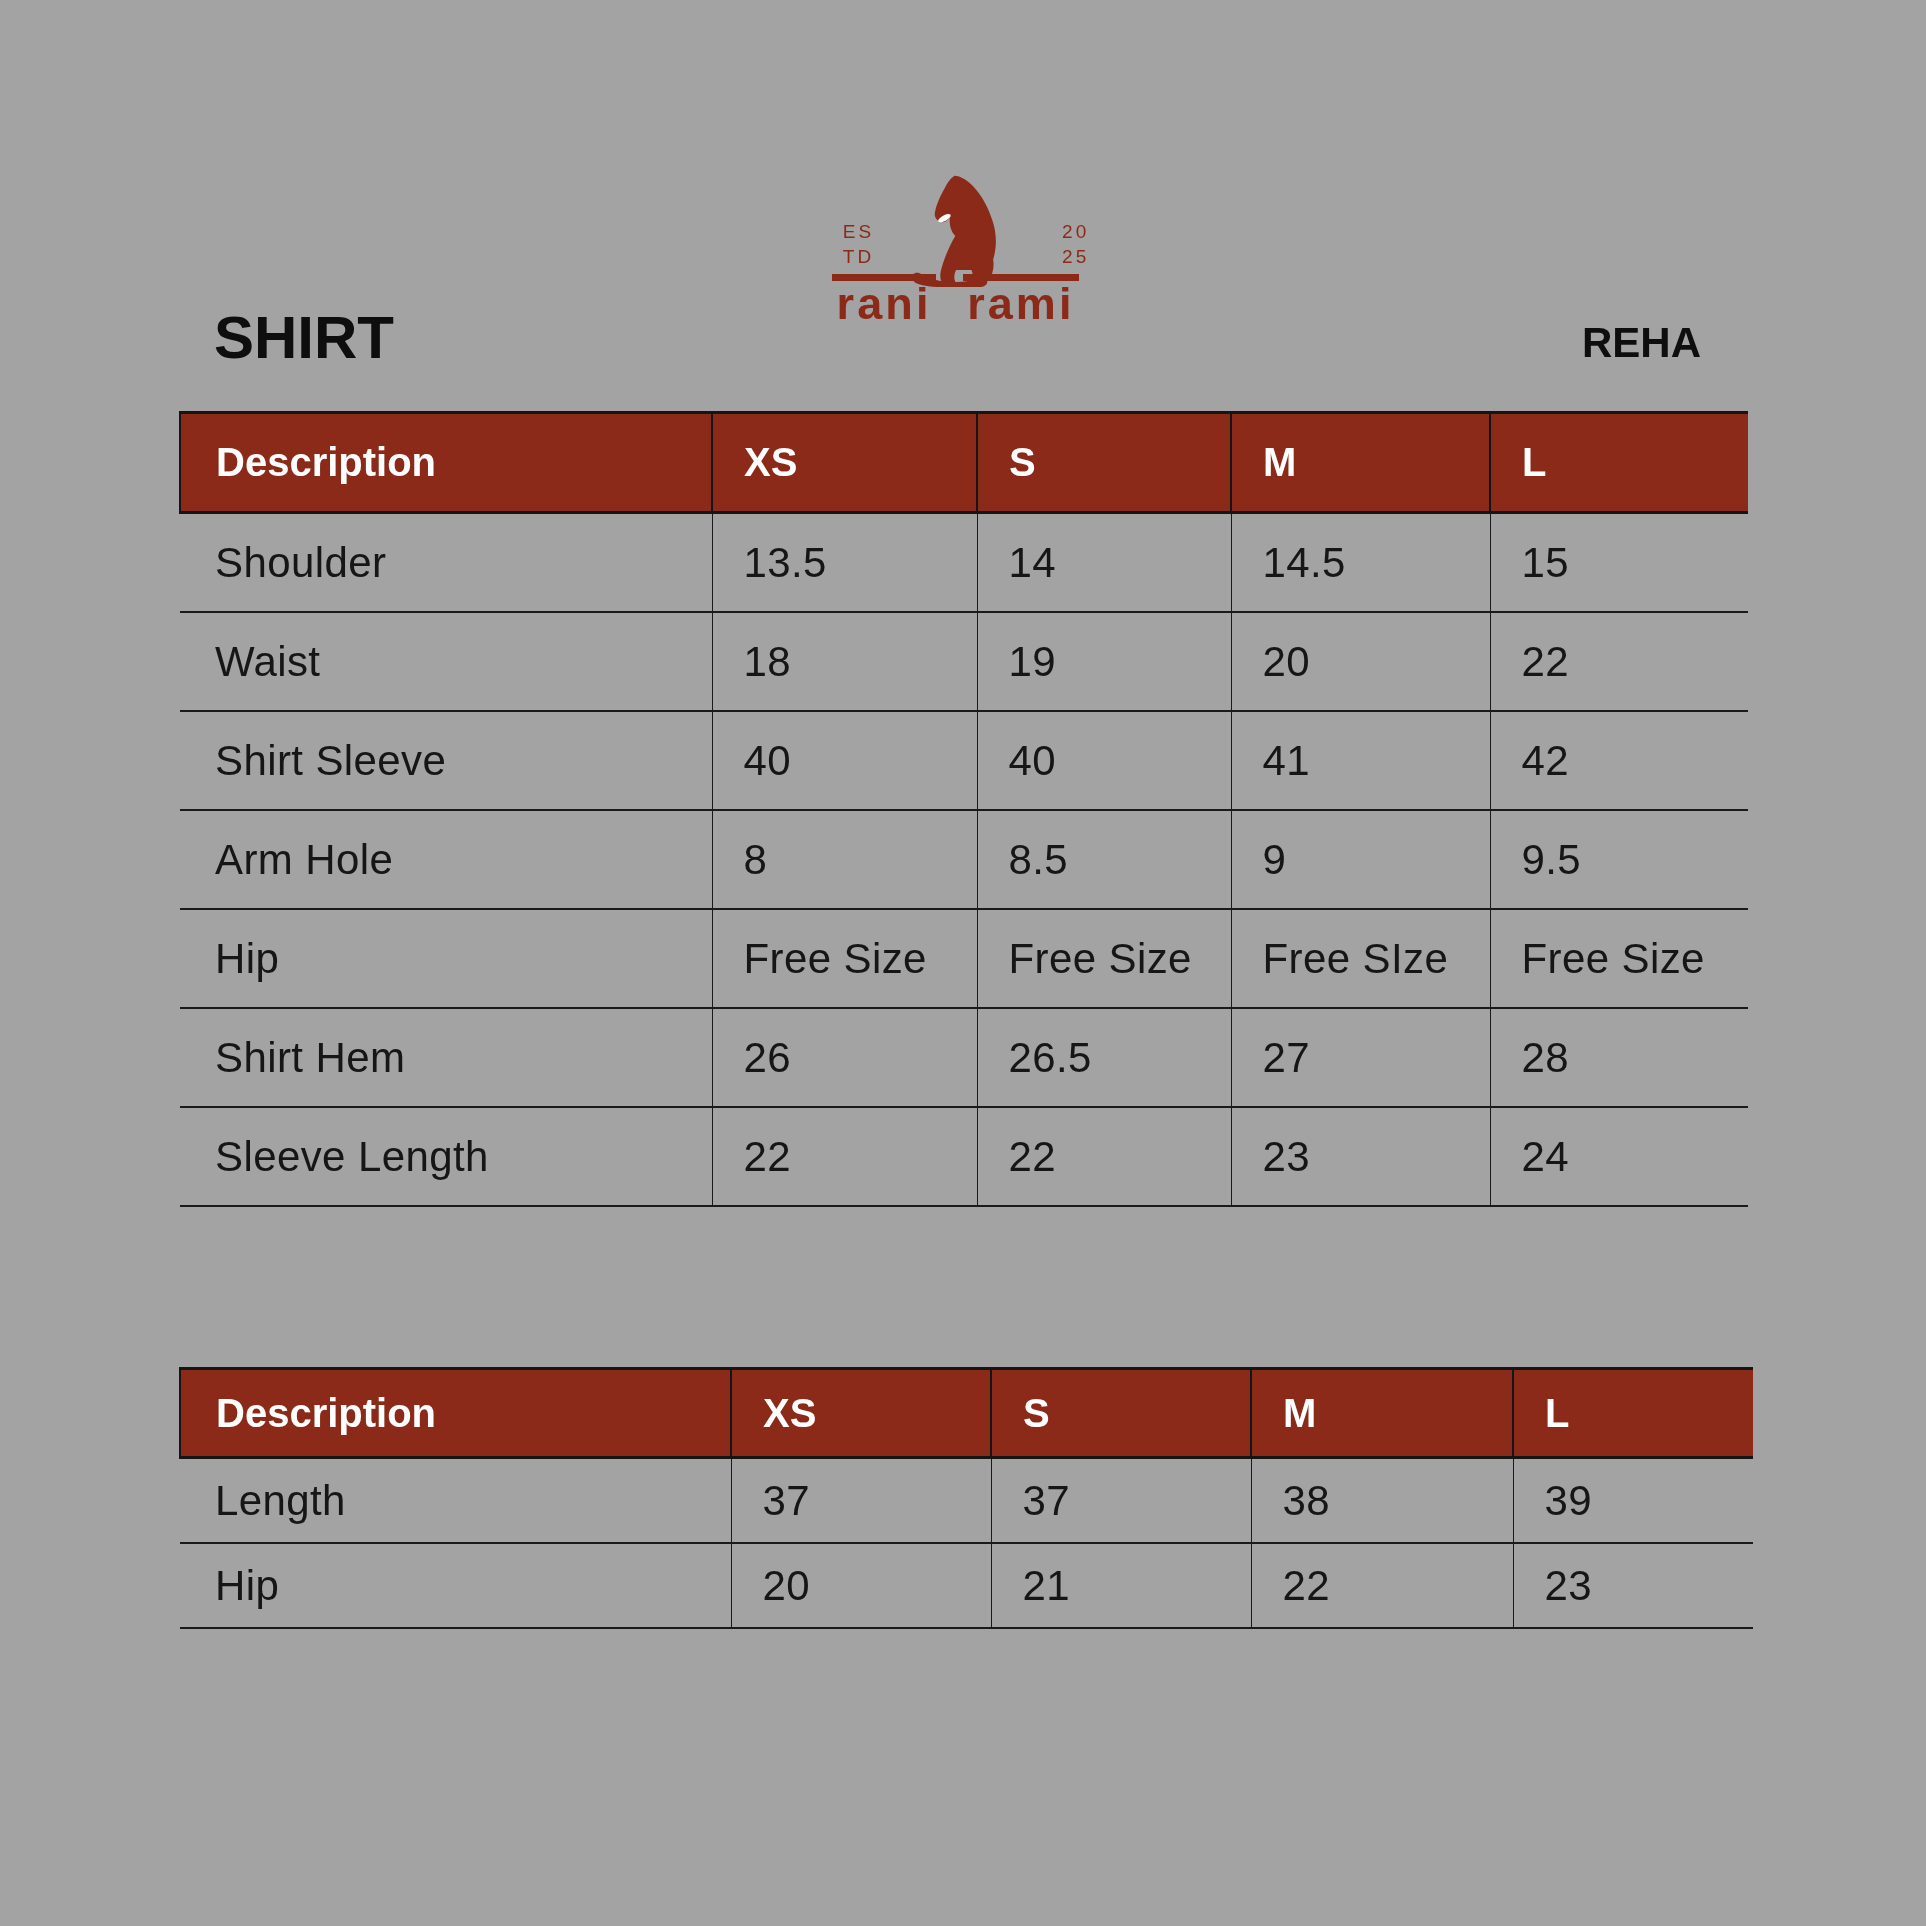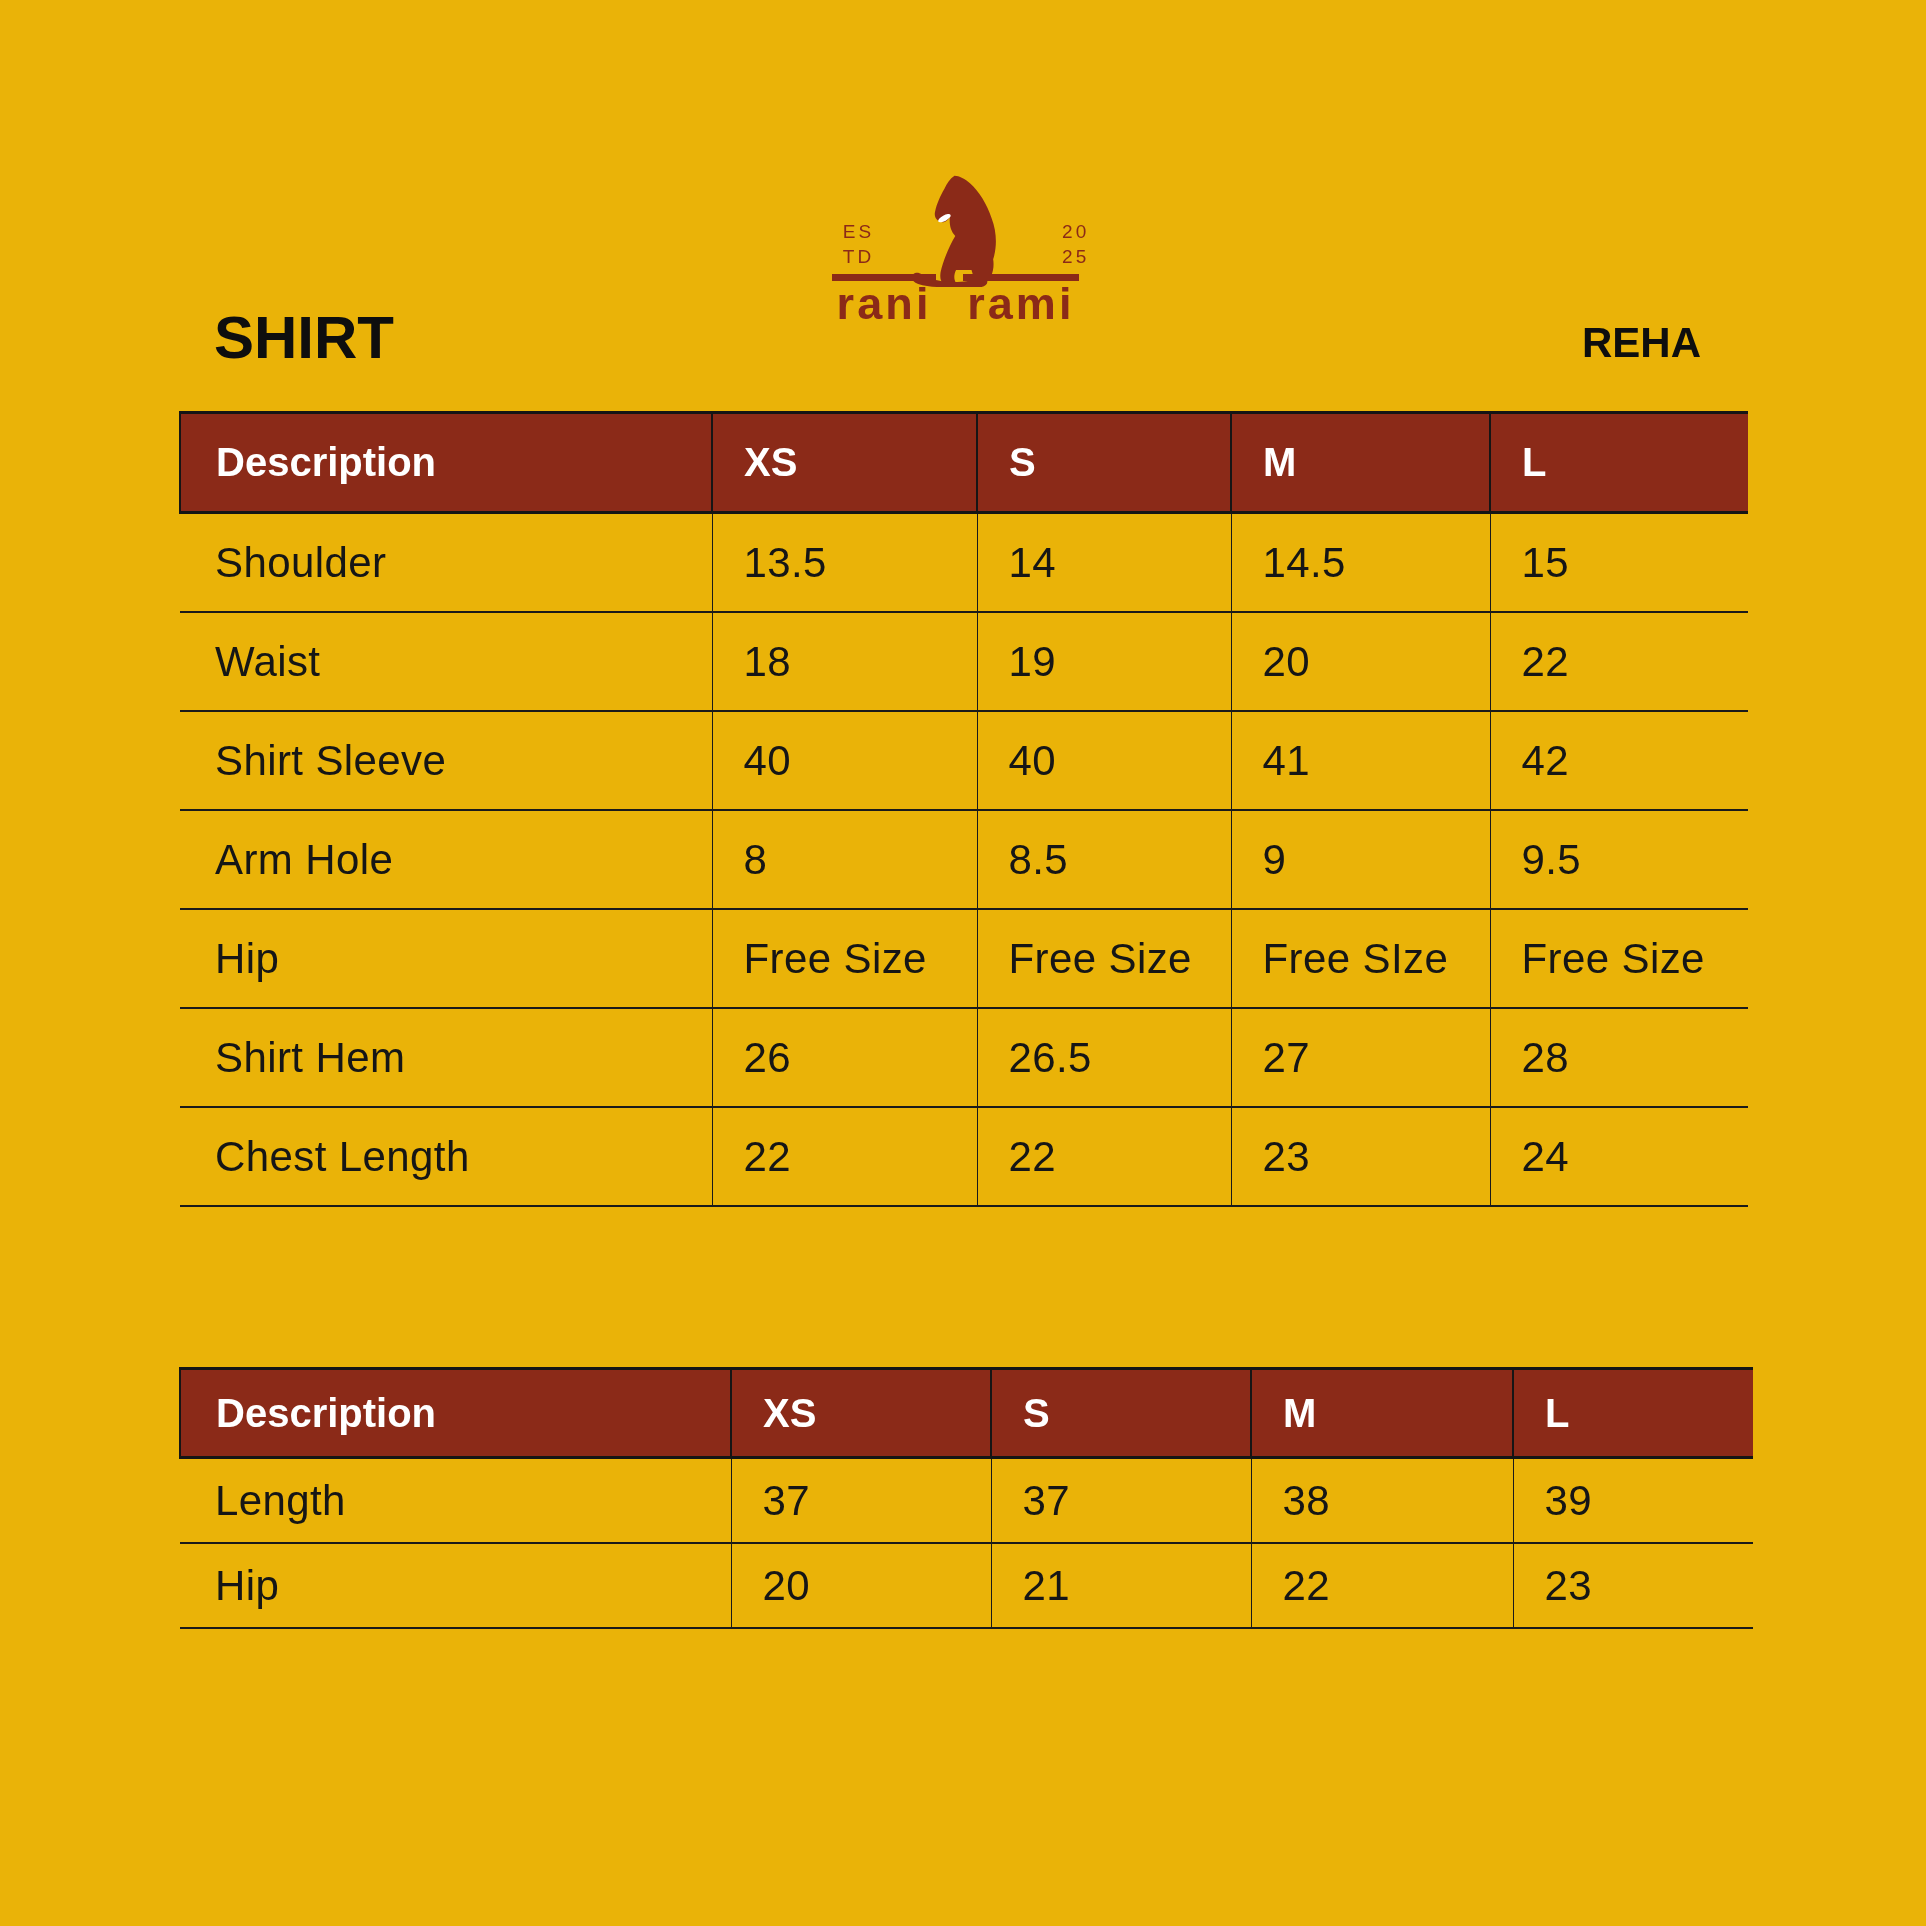--- a/index.html
+++ b/index.html
@@ -7,21 +7,21 @@
     padding: 0;
     width: 1926px;
     height: 1926px;
     background: #ffffff;
     font-family: "Liberation Sans", sans-serif;
     position: relative;
   }
   .page {
     position: absolute;
     inset: 0;
-    background: #eab308;
+    background: #a3a3a3;
   }
 
   
   .logo {
     position: absolute;
     top: 171px;
     left: 50%;
     transform: translateX(-50%);
     width: 262px;
     height: 166px;
@@ -232,21 +232,21 @@
           <td>Free Size</td>
         </tr>
         <tr>
           <td>Shirt Hem</td>
           <td>26</td>
           <td>26.5</td>
           <td>27</td>
           <td>28</td>
         </tr>
         <tr>
-          <td>Chest Length</td>
+          <td>Sleeve Length</td>
           <td>22</td>
           <td>22</td>
           <td>23</td>
           <td>24</td>
         </tr>
       </tbody>
   </table>
 
   <table class="size-table" id="trouser-table">
     <colgroup>

